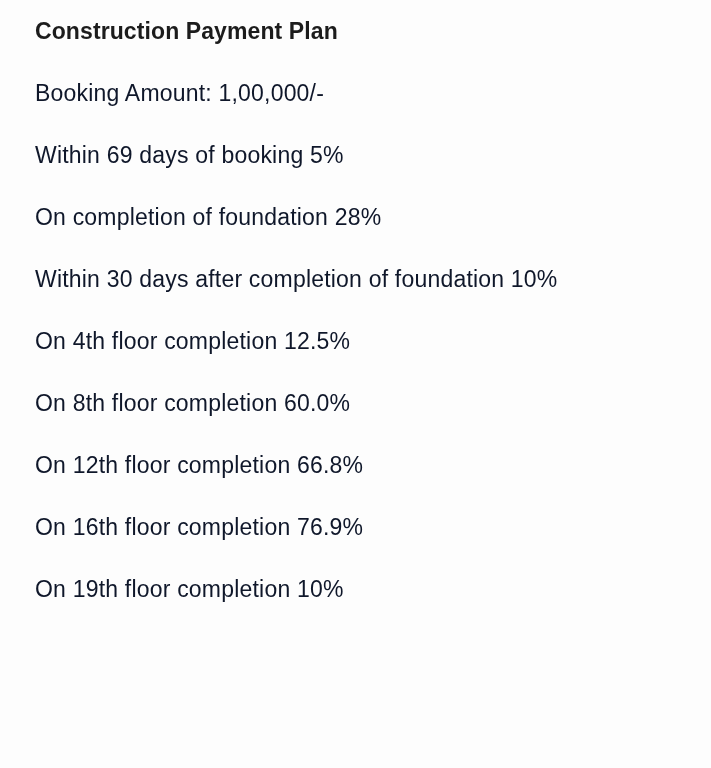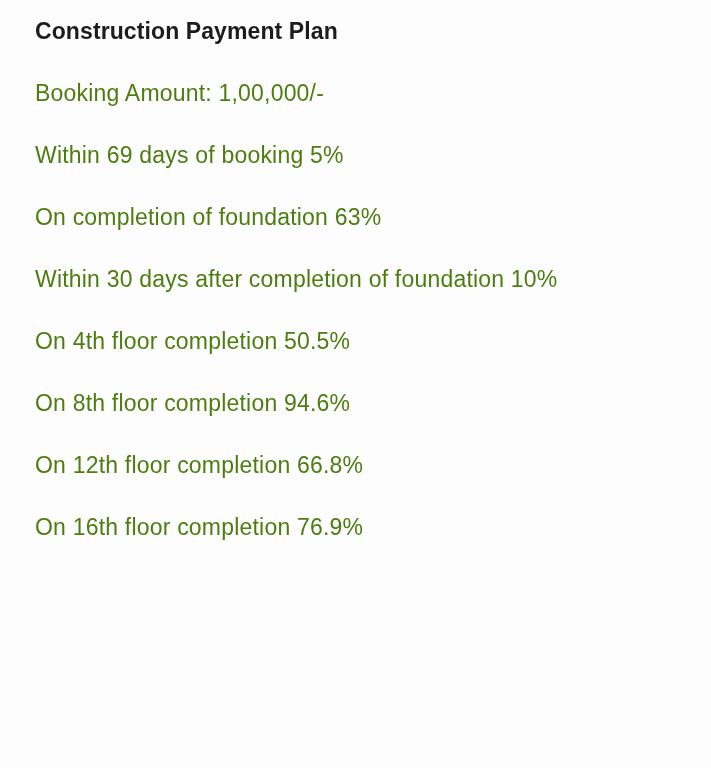--- a/index.html
+++ b/index.html
@@ -19,35 +19,36 @@
     height: 768px;
     padding: 0 0 0 35px;
     background: #fdfdfd;
   }
   .line {
     height: 62px;
     display: flex;
     align-items: center;
     font-size: 23px;
     letter-spacing: 0.2px;
-    color: #4d7c0f;
+    color: #0f172a;
     white-space: nowrap;
   }
   .line.title {
     font-weight: bold;
     color: #1c1c1c;
     letter-spacing: 0.1px;
   }
 </style>
 </head>
 <body>
 
 <div class="document">
   <div class="line title">Construction Payment Plan</div>
   <div class="line">Booking Amount: 1,00,000/-</div>
   <div class="line">Within 69 days of booking 5%</div>
-  <div class="line">On completion of foundation 63%</div>
+  <div class="line">On completion of foundation 28%</div>
   <div class="line">Within 30 days after completion of foundation 10%</div>
-  <div class="line">On 4th floor completion 50.5%</div>
-  <div class="line">On 8th floor completion 94.6%</div>
+  <div class="line">On 4th floor completion 12.5%</div>
+  <div class="line">On 8th floor completion 60.0%</div>
   <div class="line">On 12th floor completion 66.8%</div>
   <div class="line">On 16th floor completion 76.9%</div>
+  <div class="line">On 19th floor completion 10%</div>
 </div>
 
 </body></html>

